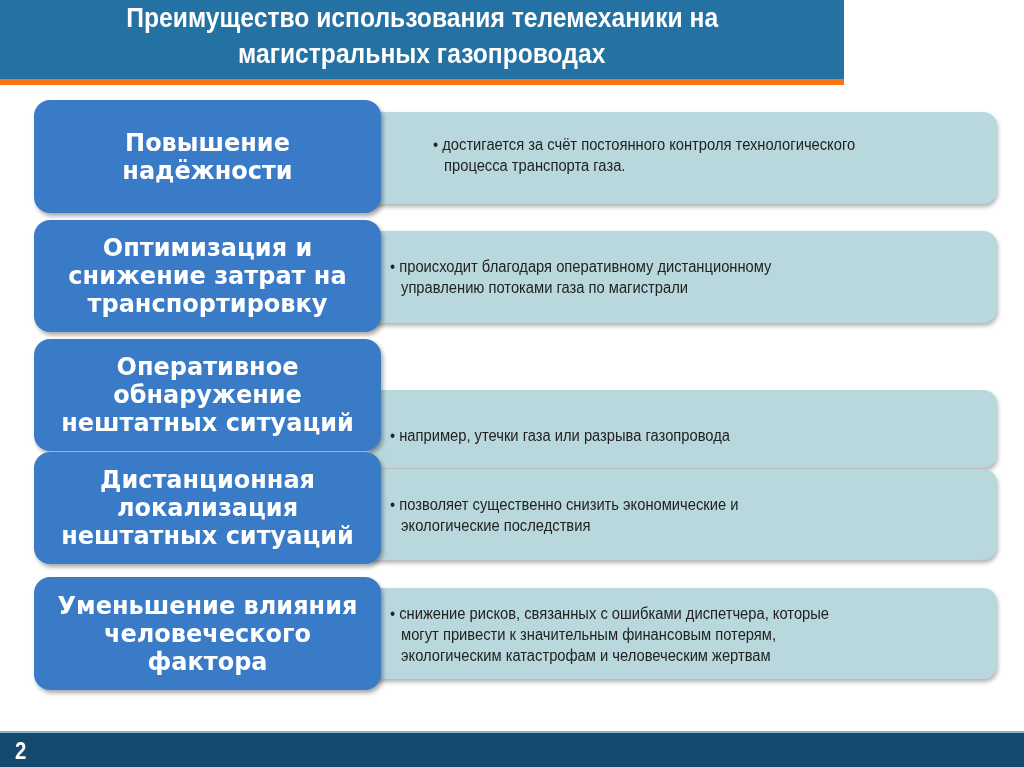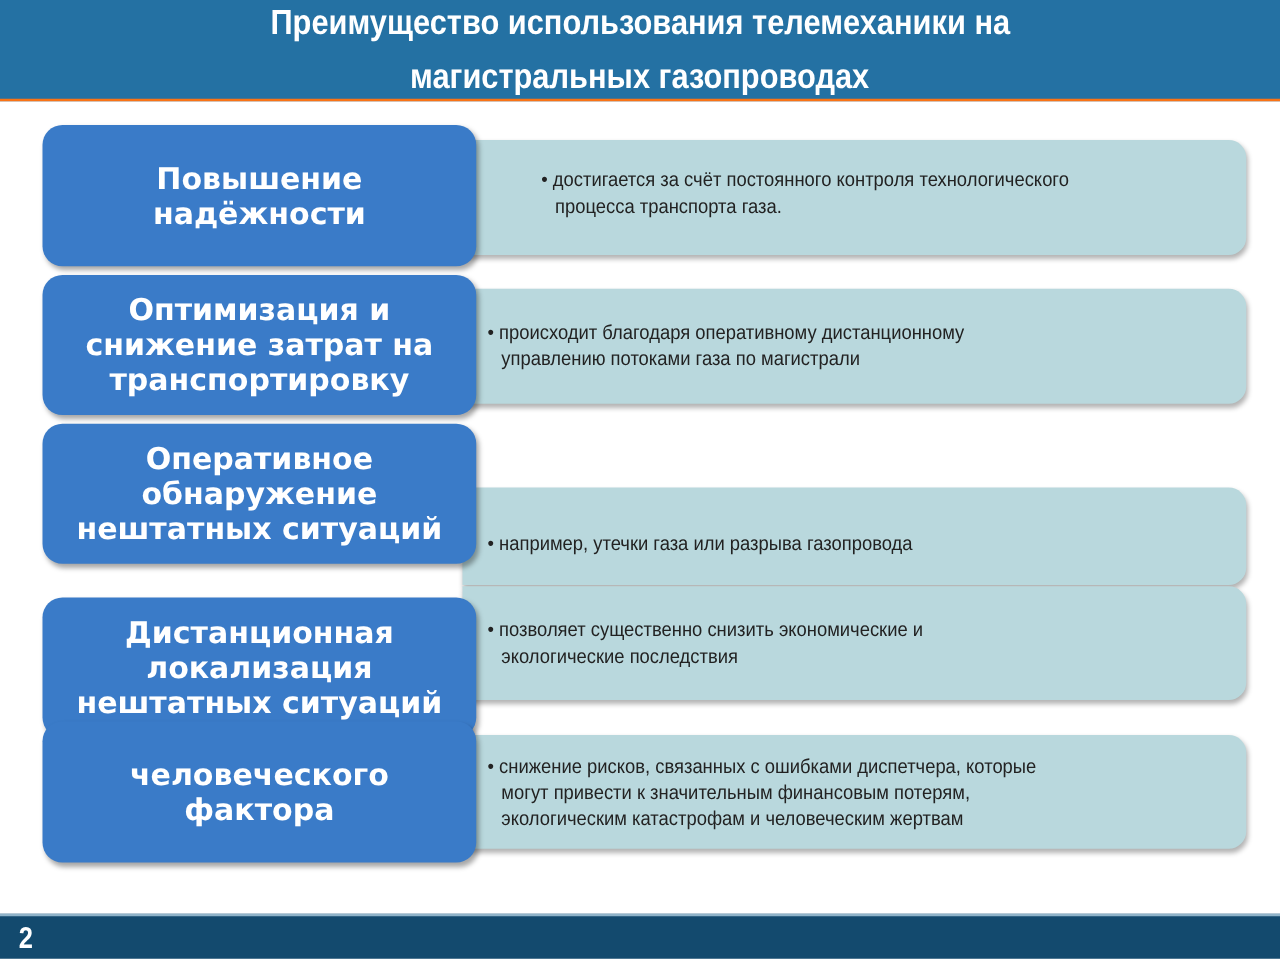--- a/index.html
+++ b/index.html
@@ -1,17 +1,17 @@
 <!DOCTYPE html>
 <html><head>
 <meta charset="utf-8">
 <style>
   html, body { margin:0; padding:0; }
   body { width:1024px; height:767px; background:#ffffff; position:relative; overflow:hidden; font-family:"Liberation Sans", sans-serif; }
-  .header { position:absolute; left:0; top:0; width:1024px; height:79px; background:#2471a3; border-bottom:2px solid #f97316; display:flex; flex-direction:column; align-items:center; justify-content:space-between; }
+  .header { position:absolute; left:0; top:0; width:844px; height:79px; background:#2471a3; border-bottom:6px solid #f97316; display:flex; flex-direction:column; align-items:center; justify-content:flex-start; }
   .header .line { color:#ffffff; font-family:"Liberation Sans", sans-serif; font-weight:bold; font-size:28px; line-height:36px; transform:scaleX(0.88); white-space:nowrap; }
   .left-box { position:absolute; left:34px; width:347px; background:#3a7bc8; border-radius:16px; box-shadow:2px 3px 4px rgba(0,0,0,0.35); display:flex; flex-direction:column; align-items:center; justify-content:center; z-index:2; }
   .left-box .lt { color:#ffffff; font-family:"DejaVu Sans", sans-serif; font-weight:bold; font-size:24px; line-height:28px; text-align:center; white-space:nowrap; }
   .right-box { position:absolute; left:370px; width:627px; background:#b9d8dd; border-radius:0 14px 14px 0; box-shadow:1px 3px 4px rgba(0,0,0,0.3); z-index:1; }
   .right-box .bullet-wrap { position:absolute; left:20px; right:20px; top:0; bottom:0; display:flex; flex-direction:column; justify-content:flex-start; }
   .rt { color:#222222; font-family:"Liberation Sans", sans-serif; font-size:16px; line-height:21px; white-space:nowrap; transform:scaleX(0.92); transform-origin:left; }
   .rt.cont { padding-left:12px; }
   .footer { position:absolute; left:0; top:731px; width:1024px; height:36px; background:#134a6e; border-top:2px solid #8fb3c9; }
   .footer .num { position:absolute; left:14px; top:4px; color:#ffffff; font-weight:bold; font-size:24px; font-family:"Liberation Sans", sans-serif; transform:scaleX(0.85); }
 </style>
@@ -50,33 +50,34 @@
   <div class="lt">Оперативное</div>
   <div class="lt">обнаружение</div>
   <div class="lt">нештатных ситуаций</div>
 </div>
 <div class="right-box" style="top:350px;height:78px;margin-top:40px;">
   <div class="bullet-wrap" style="padding-top:35px;">
     <div class="rt">• например, утечки газа или разрыва газопровода</div>
   </div>
 </div>
 
-<div class="left-box" style="top:478px;height:112px;">
+<div class="left-box" style="top:452px;height:112px;">
   <div class="lt">Дистанционная</div>
   <div class="lt">локализация</div>
   <div class="lt">нештатных ситуаций</div>
 </div>
 <div class="right-box" style="top:469px;height:91px;">
   <div class="bullet-wrap" style="padding-top:25px;">
     <div class="rt">• позволяет существенно снизить экономические и</div>
     <div class="rt cont">экологические последствия</div>
   </div>
 </div>
 
 <div class="left-box" style="top:577px;height:113px;">
+  <div class="lt">Уменьшение влияния</div>
   <div class="lt">человеческого</div>
   <div class="lt">фактора</div>
 </div>
 <div class="right-box" style="top:588px;height:91px;">
   <div class="bullet-wrap" style="padding-top:15px;">
     <div class="rt">• снижение рисков, связанных с ошибками диспетчера, которые</div>
     <div class="rt cont">могут привести к значительным финансовым потерям,</div>
     <div class="rt cont">экологическим катастрофам и человеческим жертвам</div>
   </div>
 </div>

